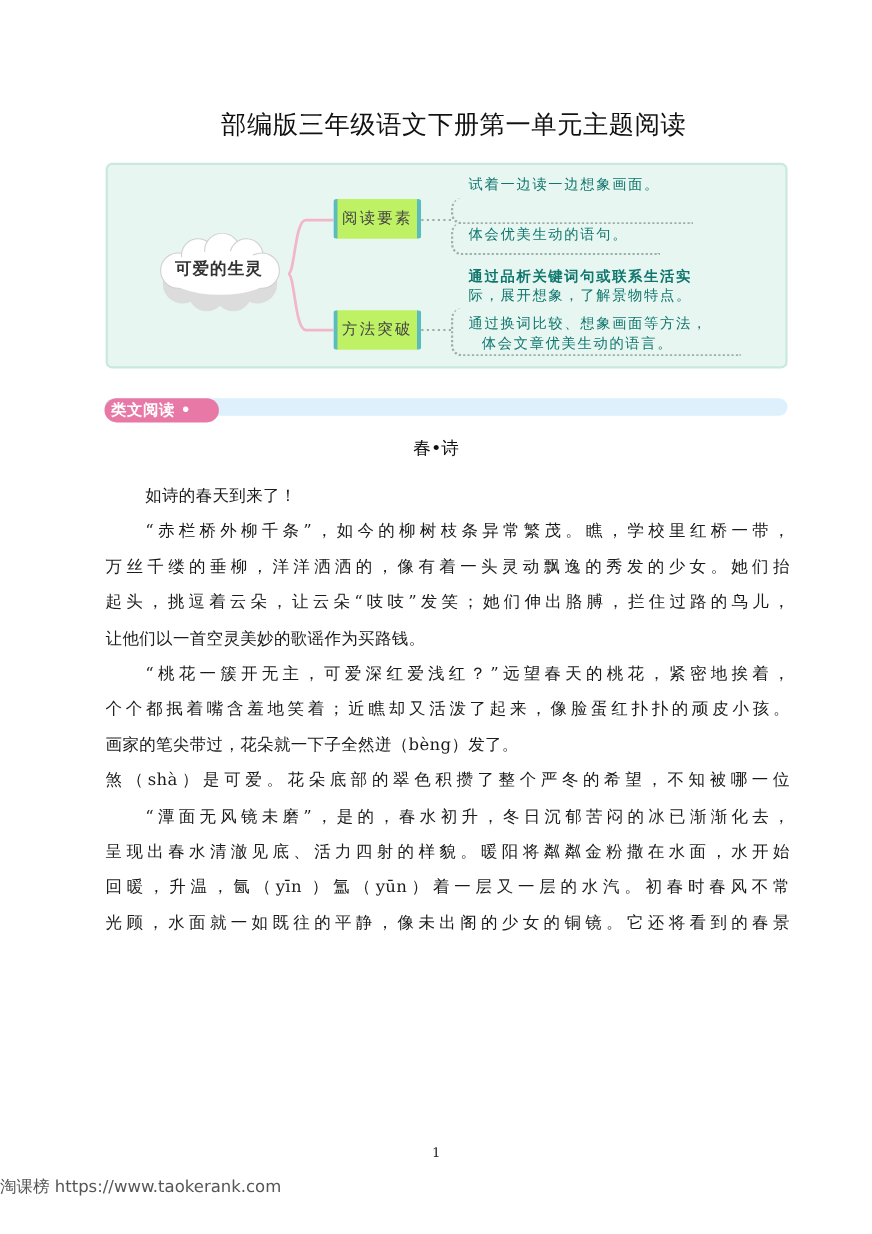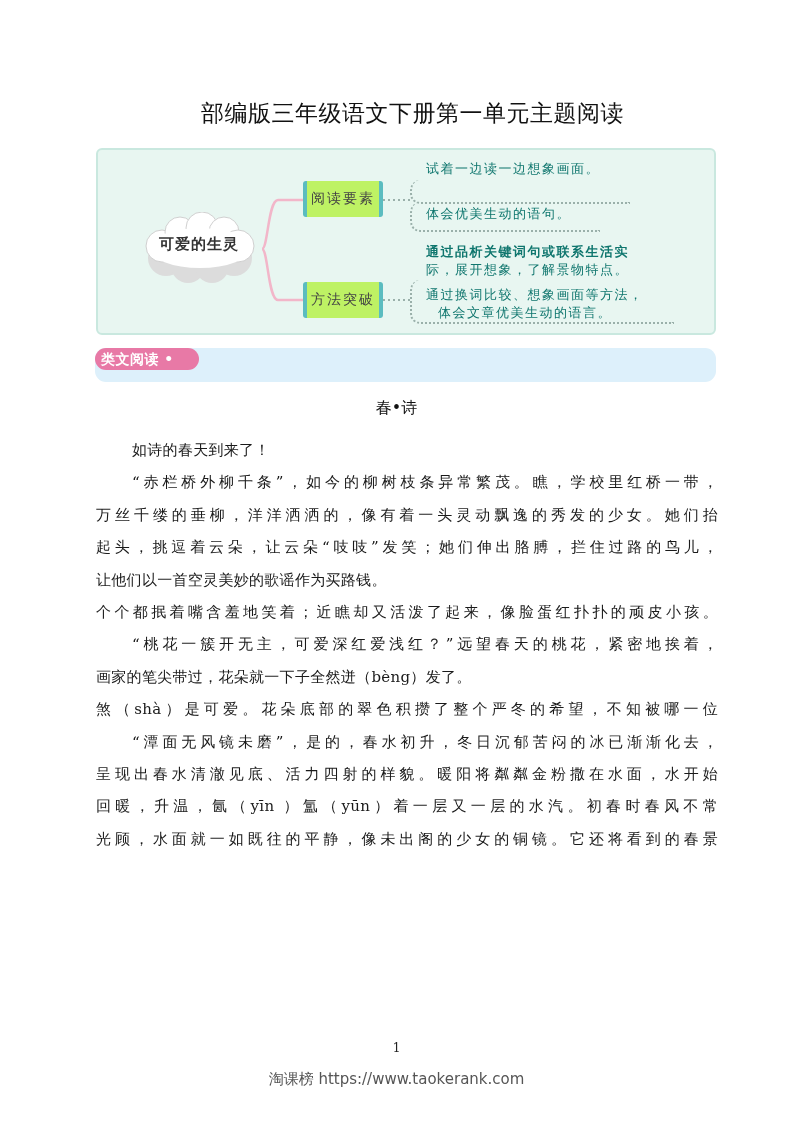--- a/index.html
+++ b/index.html
@@ -35,21 +35,21 @@
   .leaf {
     position: absolute; font-family: "DejaVu Sans", sans-serif; font-size: 13px; color: #0f766e;
     letter-spacing: 1.5px; line-height: 20px; white-space: nowrap;
   }
   .leaf-box {
     position: absolute; border-bottom: 2px dotted #9ab0aa; border-left: 2px dotted #9ab0aa;
     border-radius: 10px 0 0 10px;
   }
   
   .band {
-    position: absolute; left: 95px; top: 348px; width: 621px; height: 34px;
+    position: absolute; left: 95px; top: 362px; width: 621px; height: 16px;
     background: #ddf0fb; border-radius: 11px;
   }
   .band-tag {
     position: absolute; left: 0; top: 0; height: 22px; width: 104px;
     background: #e879a6; border-radius: 11px; color: #fff;
     font-family: "DejaVu Sans", sans-serif; font-weight: bold; font-size: 14px;
     line-height: 22px; padding-left: 6px; box-sizing: border-box; letter-spacing: 0.5px;
   }
   .article-title {
     position: absolute; left: 0; top: 398px; width: 793px; text-align: center;
@@ -63,21 +63,21 @@
     height: 32.4px; line-height: 32.4px; white-space: nowrap; overflow: hidden;
     text-align: justify; text-align-last: justify; letter-spacing: 0.3px;
   }
   .line.indent { padding-left: 36px; }
   .line.last { text-align-last: left; }
   .page-number {
     position: absolute; left: 0; top: 1041px; width: 793px; text-align: center;
     font-family: "DejaVu Serif", serif; font-size: 12px; color: #222;
   }
   .watermark {
-    position: absolute; left: 0; top: 1070px; width: 793px; text-align: center;
+    position: absolute; left: 0; top: 1070px; width: 793px; text-align: left;
     font-family: "DejaVu Sans", sans-serif; font-size: 15px; color: #555;
   }
 </style>
 </head>
 <body>
 
 <div class="doc-title">部编版三年级语文下册第一单元主题阅读</div>
 
 <div class="mindmap">
   <svg class="connector" width="620" height="187">
@@ -131,22 +131,22 @@
 </div>
 
 <div class="article-title">春•诗</div>
 
 <div class="body-text">
   <div class="line indent last">如诗的春天到来了！</div>
   <div class="line indent">“赤栏桥外柳千条”，如今的柳树枝条异常繁茂。瞧，学校里红桥一带，</div>
   <div class="line">万丝千缕的垂柳，洋洋洒洒的，像有着一头灵动飘逸的秀发的少女。她们抬</div>
   <div class="line">起头，挑逗着云朵，让云朵“吱吱”发笑；她们伸出胳膊，拦住过路的鸟儿，</div>
   <div class="line last">让他们以一首空灵美妙的歌谣作为买路钱。</div>
+  <div class="line indent">“桃花一簇开无主，可爱深红爱浅红？”远望春天的桃花，紧密地挨着，</div>
   <div class="line">个个都抿着嘴含羞地笑着；近瞧却又活泼了起来，像脸蛋红扑扑的顽皮小孩。</div>
-  <div class="line indent">“桃花一簇开无主，可爱深红爱浅红？”远望春天的桃花，紧密地挨着，</div>
   <div class="line last">画家的笔尖带过，花朵就一下子全然迸（bèng）发了。</div>
   <div class="line">煞（shà）是可爱。花朵底部的翠色积攒了整个严冬的希望，不知被哪一位</div>
   <div class="line indent">“潭面无风镜未磨”，是的，春水初升，冬日沉郁苦闷的冰已渐渐化去，</div>
   <div class="line">呈现出春水清澈见底、活力四射的样貌。暖阳将粼粼金粉撒在水面，水开始</div>
   <div class="line">回暖，升温，氤（yīn ）氲（yūn）着一层又一层的水汽。初春时春风不常</div>
   <div class="line">光顾，水面就一如既往的平静，像未出阁的少女的铜镜。它还将看到的春景</div>
 </div>
 
 <div class="page-number">1</div>
 <div class="watermark">淘课榜 https://www.taokerank.com</div>

